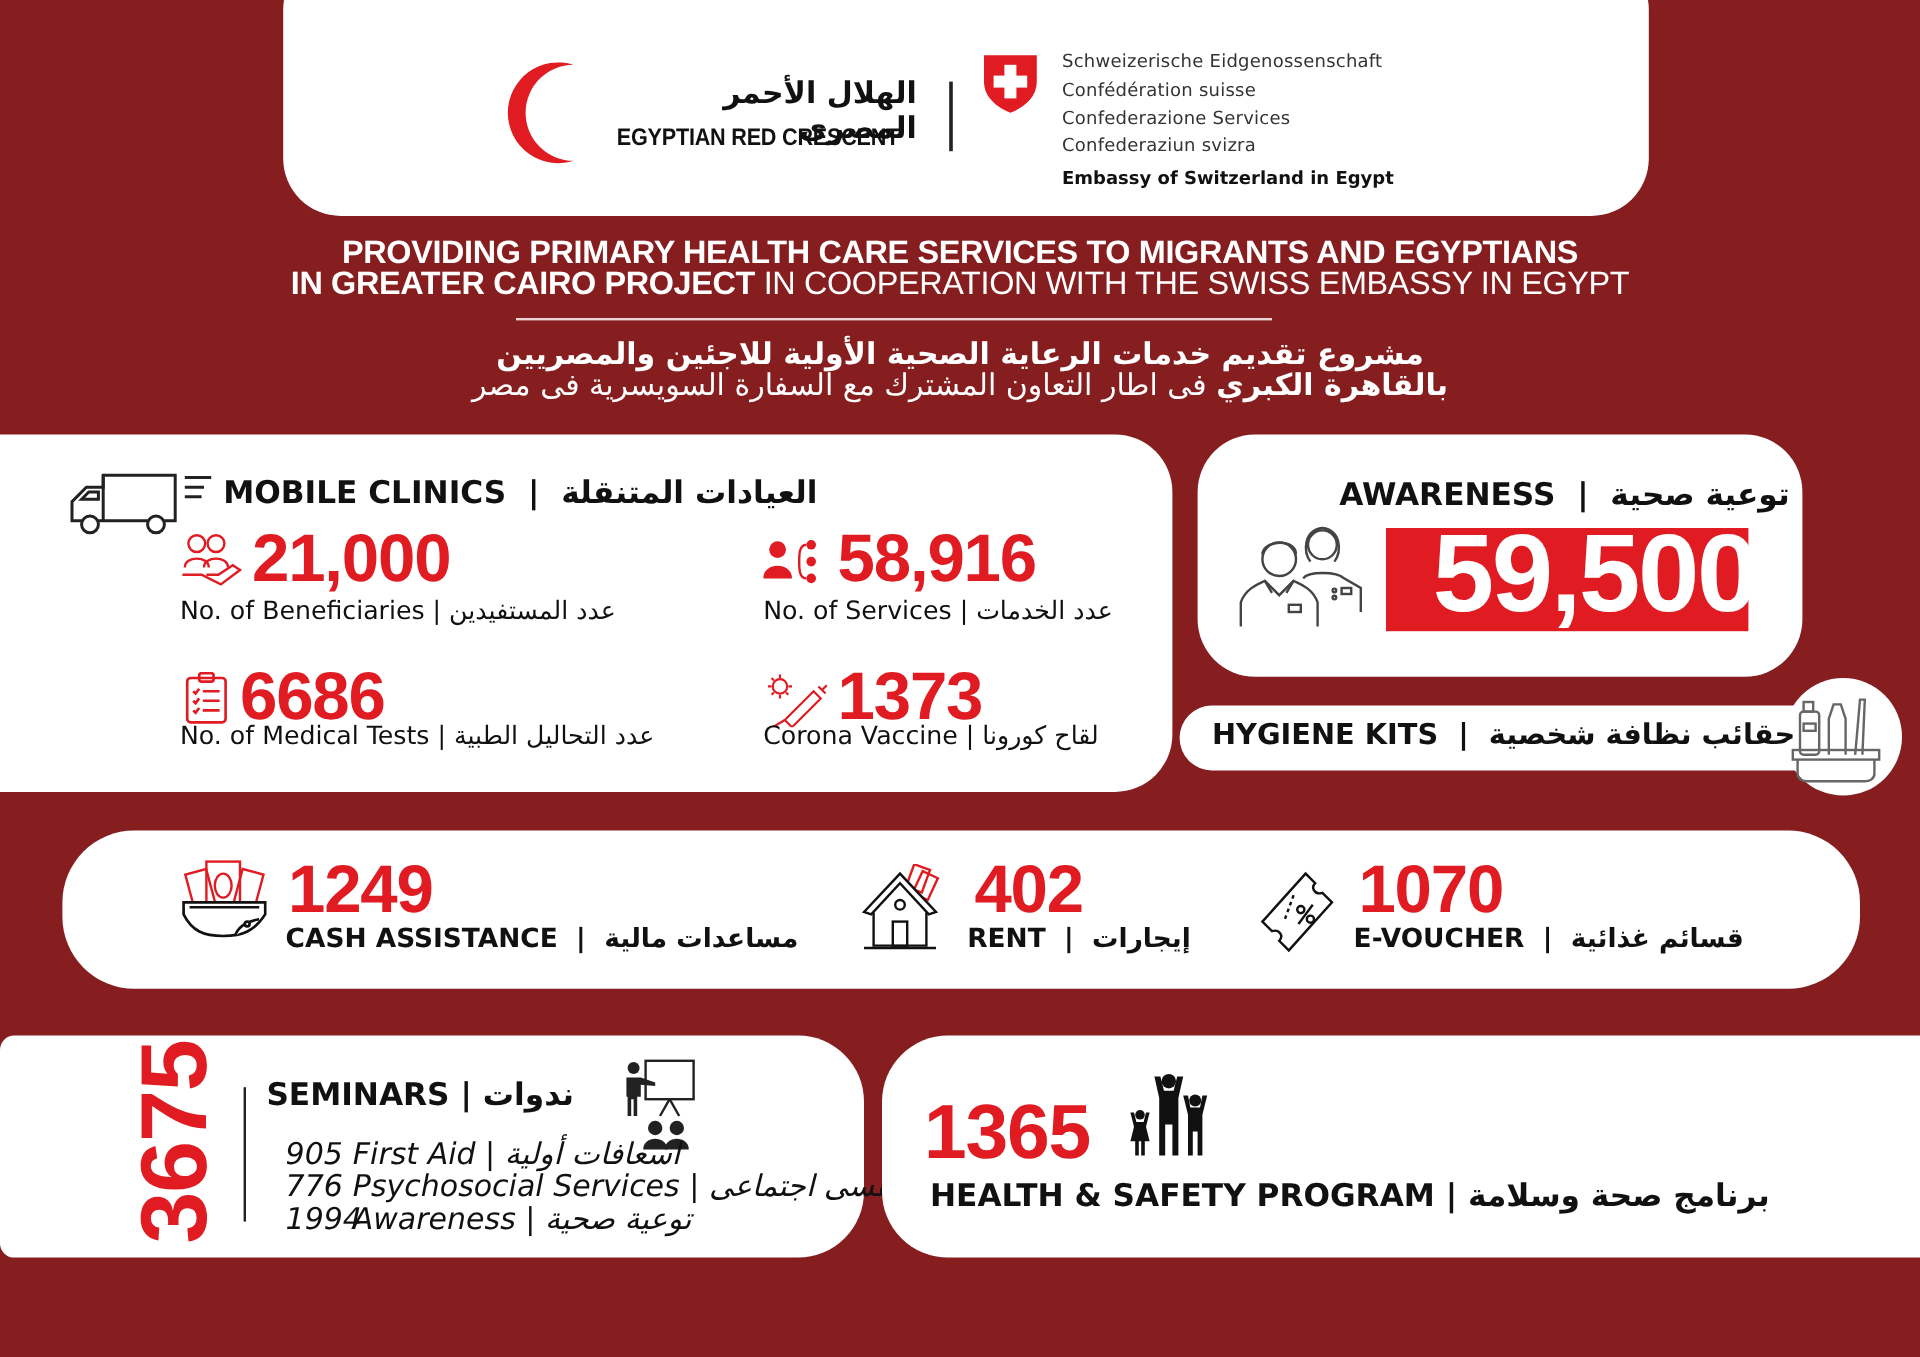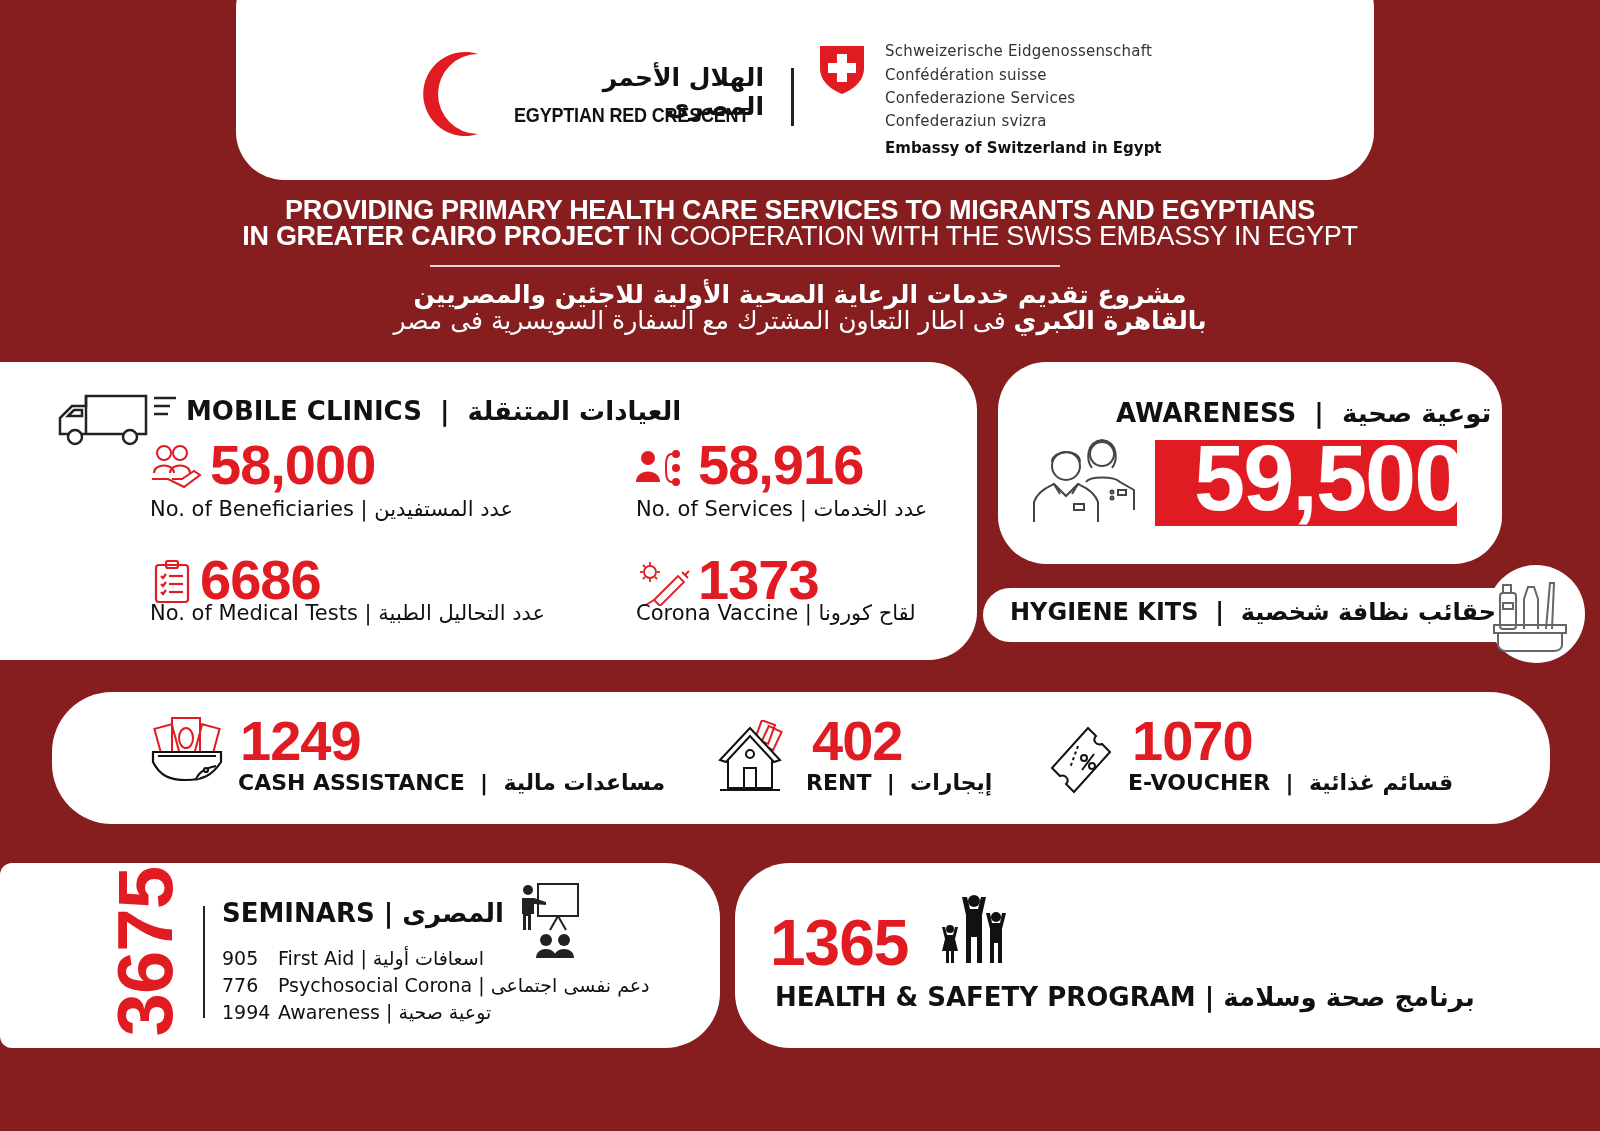--- a/index.html
+++ b/index.html
@@ -53,21 +53,21 @@
   #assist-panel { left: 52px; top: 692px; width: 1498px; height: 132px; border-radius: 60px; }
   .assist-num { position: absolute; font-size: 56px; top: 708px; }
   .assist-label { position: absolute; top: 770px; font-size: 22px; font-weight: bold; white-space: nowrap; }
 
   
   #seminars-panel { left: 0; top: 863px; width: 720px; height: 185px; border-radius: 12px 55px 55px 12px; }
   #seminars-total { left: 70px; top: 916px; font-size: 78px; transform: rotate(-90deg); transform-origin: center; width: 150px; text-align: center; }
   #seminars-sep { left: 203px; top: 906px; width: 2px; height: 112px; background: #222; }
   #seminars-title { left: 222px; top: 898px; font-size: 26px; font-weight: bold; white-space: nowrap; }
   #seminars-icon { left: 520px; top: 882px; width: 60px; height: 78px; }
-  .sem-row { position: absolute; left: 222px; font-size: 19px; white-space: nowrap; }
+  .sem-row { position: absolute; left: 238px; font-size: 25px; white-space: nowrap; font-style: italic; }
   .sem-row .n { display: inline-block; width: 56px; }
 
   
   #health-panel { left: 735px; top: 863px; width: 900px; height: 185px; border-radius: 55px 0 0 55px; }
   #health-num { left: 770px; top: 906px; font-size: 64px; }
   #family-icon { left: 940px; top: 893px; width: 72px; height: 72px; }
   #health-title { left: 775px; top: 982px; font-size: 26px; font-weight: bold; white-space: nowrap; }
 </style>
 </head>
 <body>
@@ -114,21 +114,21 @@
 
 <svg class="stat-icon" style="left:150px;top:443px;width:52px;height:48px" viewBox="0 0 52 48">
   <g fill="none" stroke="#e01b22" stroke-width="2">
     <circle cx="14" cy="10" r="7"></circle>
       <circle cx="30" cy="10" r="7"></circle>
     <path d="M4 30 C4 20 24 20 24 30"></path>
       <path d="M20 30 C20 20 40 20 40 30"></path>
     <path d="M2 36 H18 L34 44 L50 32 L44 28 L32 36 H22"></path>
   </g>
 </svg>
-<div class="stat-num num" style="left:210px;top:432px">58,000</div>
+<div class="stat-num num" style="left:210px;top:432px">21,000</div>
 <div class="stat-label" style="left:150px;top:497px"><span>No. of Beneficiaries</span> | <span>عدد المستفيدين</span></div>
 
 <svg class="stat-icon" style="left:636px;top:448px;width:52px;height:44px" viewBox="0 0 52 44">
   <g fill="#e01b22">
       <circle cx="12" cy="10" r="7"></circle>
       <path d="M0 34 C0 20 24 20 24 34 Z"></path>
     </g>
   <g fill="none" stroke="#e01b22" stroke-width="2">
       <path d="M36 6 C30 6 30 14 30 20 C30 26 30 34 36 34"></path>
     </g>
@@ -254,38 +254,38 @@
       <circle cx="44" cy="42" r="3"></circle>
     <line x1="34" y1="46" x2="46" y2="30"></line>
   </g>
 </svg>
 <div class="assist-num num" style="left:1132px">1070</div>
 <div class="assist-label" style="left:1128px"><span>E-VOUCHER</span>&nbsp; | &nbsp;<span>قسائم غذائية</span></div>
 
 <div class="panel" id="seminars-panel"></div>
 <div class="abs num" id="seminars-total">3675</div>
 <div class="abs" id="seminars-sep"></div>
-<div class="abs" id="seminars-title"><span>SEMINARS</span> | <span>المصرى</span></div>
+<div class="abs" id="seminars-title"><span>SEMINARS</span> | <span>ندوات</span></div>
 <svg class="abs" id="seminars-icon" viewBox="0 0 60 78">
   <g fill="#222">
     <circle cx="8" cy="8" r="5"></circle>
     <path d="M2 16 H14 L26 20 L26 23 L14 22 V32 H11 V48 H8 V34 H6 V48 H3 V32 H2 Z"></path>
     <circle cx="26" cy="58" r="6"></circle>
       <circle cx="44" cy="58" r="6"></circle>
     <path d="M16 76 C16 64 36 64 36 76 Z"></path>
       <path d="M34 76 C34 64 54 64 54 76 Z"></path>
   </g>
   <g fill="none" stroke="#222" stroke-width="2">
     <rect x="18" y="2" width="40" height="32"></rect>
     <path d="M38 34 L30 48"></path>
       <path d="M38 34 L46 48"></path>
   </g>
 </svg>
 <div class="sem-row" style="top:947px"><span class="n">905</span><span>First Aid</span> | <span>اسعافات أولية</span></div>
-<div class="sem-row" style="top:974px"><span class="n">776</span><span>Psychosocial Corona</span> | <span>دعم نفسى اجتماعى</span></div>
+<div class="sem-row" style="top:974px"><span class="n">776</span><span>Psychosocial Services</span> | <span>دعم نفسى اجتماعى</span></div>
 <div class="sem-row" style="top:1001px"><span class="n">1994</span><span>Awareness</span> | <span>توعية صحية</span></div>
 
 <div class="panel" id="health-panel"></div>
 <div class="abs num" id="health-num">1365</div>
 <svg class="abs" id="family-icon" viewBox="0 0 72 72">
   <g fill="#111">
     <circle cx="34" cy="8" r="6"></circle>
     <path d="M22 4 L27 4 L30 16 H38 L41 4 L46 4 L42 22 V70 H37 V44 H31 V70 H26 V22 Z"></path>
     <circle cx="56" cy="24" r="5"></circle>
     <path d="M46 20 L50 20 L52 30 H60 L62 20 L66 20 L62 36 V70 H58 V50 H54 V70 H50 V36 Z"></path>

